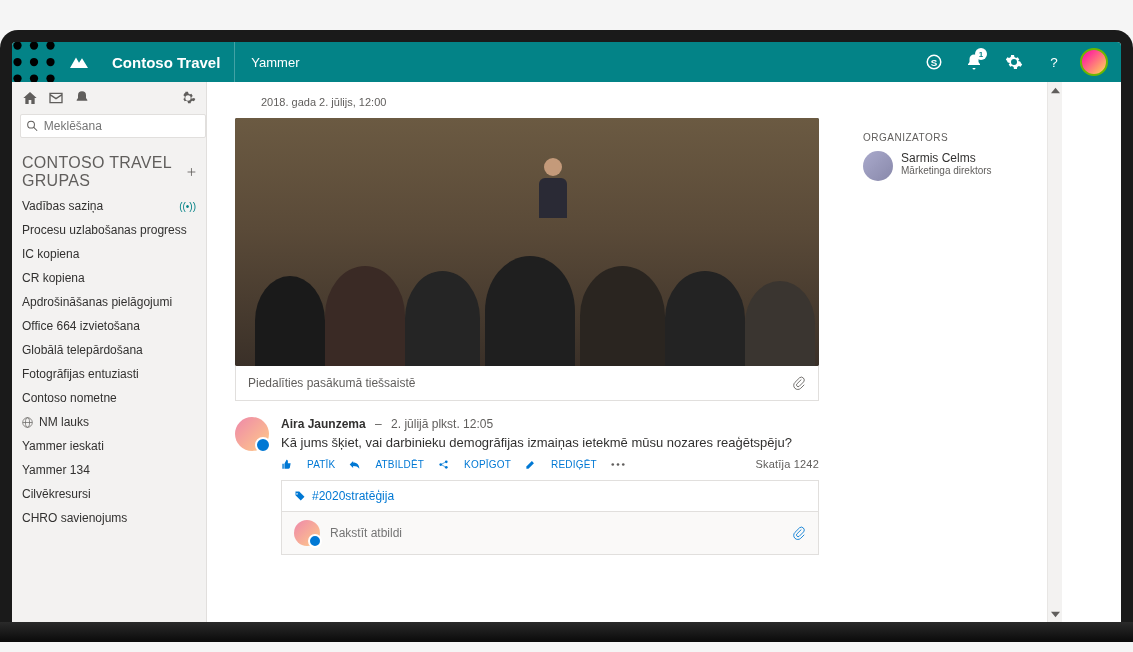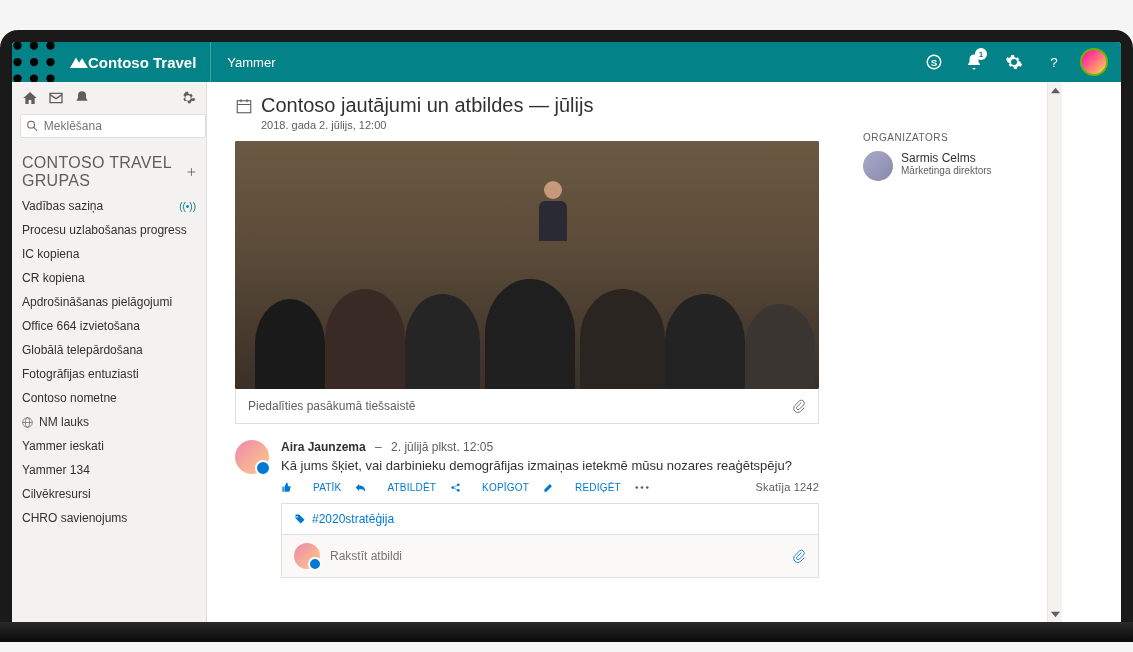--- a/index.html
+++ b/index.html
@@ -4,21 +4,21 @@
 <style>
 * { box-sizing: border-box; margin: 0; padding: 0; }
 body { font-family: "Segoe UI", -apple-system, sans-serif; background: #f5f5f5; display: flex; justify-content: center; padding: 30px; }
 .laptop { width: 1133px; background: #1a1a1a; border-radius: 18px 18px 0 0; padding: 12px 12px 0 12px; position: relative; }
 .screen { width: 100%; height: 580px; background: #fff; border-radius: 4px 4px 0 0; overflow: hidden; display: flex; flex-direction: column; }
 .laptop-base { width: 1200px; height: 20px; background: linear-gradient(#2a2a2a,#0a0a0a); margin: 0 auto; border-radius: 0 0 40px 40px; position: relative; left: -34px; }
 
 
 .topbar { height: 40px; background: #038387; display: flex; align-items: center; color: #fff; font-size: 13px; }
 .waffle { width: 44px; display: flex; justify-content: center; align-items: center; cursor: pointer; }
-.brand { display: flex; align-items: center; gap: 0; font-weight: 600; font-size: 15px; padding: 16px 14px; border-right: 1px solid rgba(255,255,255,0.25); height: 100%; justify-content: flex-end; }
+.brand { display: flex; align-items: center; gap: 24px; font-weight: 600; font-size: 15px; padding: 16px 14px; border-right: 1px solid rgba(255,255,255,0.25); height: 100%; justify-content: flex-end; }
 .brand svg { width: 18px; height: 14px; fill: #fff; }
 .app-name { padding: 0 16px; }
 .top-spacer { flex: 1; }
 .top-icons { display: flex; align-items: center; gap: 2px; padding-right: 8px; }
 .top-icon { width: 38px; height: 40px; display: flex; align-items: center; justify-content: center; cursor: pointer; position: relative; }
 .top-icon svg { width: 18px; height: 18px; fill: #fff; }
 .badge { position: absolute; top: 6px; right: 6px; background: #fff; color: #038387; border-radius: 50%; width: 12px; height: 12px; font-size: 8px; display: flex; align-items: center; justify-content: center; font-weight: bold; }
 .avatar-sm { width: 28px; height: 28px; border-radius: 50%; background: linear-gradient(135deg,#f0a,#fd5); border: 2px solid #6bb700; }
 
 
@@ -66,21 +66,21 @@
 
 .post { display: flex; gap: 12px; margin-top: 16px; }
 .post-av { width: 34px; height: 34px; border-radius: 50%; background: linear-gradient(135deg,#e8a,#fc8); position: relative; flex-shrink: 0; }
 .post-av::after { content: ""; position: absolute; bottom: -2px; right: -2px; width: 12px; height: 12px; background: #0078d4; border-radius: 50%; border: 2px solid #fff; }
 .post-body { flex: 1; }
 .post-head { font-size: 12px; color: #605e5c; }
 .post-head b { color: #323130; font-weight: 600; }
 .post-head .sep { margin: 0 6px; }
 .post-text { font-size: 13px; color: #323130; margin: 4px 0 8px 0; }
 .post-actions { display: flex; gap: 14px; align-items: center; font-size: 10px; color: #0078d4; text-transform: uppercase; letter-spacing: 0.2px; }
-.post-actions span { display: flex; align-items: center; gap: 21px; cursor: pointer; }
+.post-actions span { display: flex; align-items: center; gap: 15px; cursor: pointer; }
 .post-actions svg { width: 11px; height: 11px; fill: #0078d4; }
 .post-actions .spacer { flex: 1; }
 .post-actions .views { color: #605e5c; text-transform: none; font-size: 11px; cursor: default; }
 .post-actions .more svg { fill: #605e5c; width: 14px; }
 
 .tag-row { border: 1px solid #e1dfdd; border-bottom: none; margin-top: 10px; padding: 8px 12px; font-size: 12px; display: flex; gap: 6px; align-items: center; }
 .tag-row svg { width: 12px; height: 12px; fill: #0078d4; }
 .tag-row a { color: #0078d4; text-decoration: none; }
 
 .reply-box { border: 1px solid #e1dfdd; padding: 8px 12px; display: flex; align-items: center; gap: 10px; background: #faf9f8; }
@@ -236,29 +236,20 @@
               <span>Cilvēkresursi</span>
             </div>
             <div class="side-item">
               <span>CHRO savienojums</span>
             </div>
           </div>
   </div>
 
   <div class="main">
     <div class="content">
-      <div class="event-title">
-        <svg viewBox="0 0 24 24">
-                <rect x="3" y="5" width="18" height="16" fill="none" stroke="#605e5c" stroke-width="1.5"></rect>
-                <line x1="3" y1="10" x2="21" y2="10" stroke="#605e5c" stroke-width="1.5"></line>
-                <line x1="8" y1="3" x2="8" y2="7" stroke="#605e5c" stroke-width="1.5"></line>
-                <line x1="16" y1="3" x2="16" y2="7" stroke="#605e5c" stroke-width="1.5"></line>
-              </svg>
-        <span>Contoso jautājumi un atbildes — jūlijs</span>
-      </div>
       <div class="event-sub">2018. gada 2. jūlijs, 12:00</div>
 
       <div class="video">
         <div class="stage"></div>
         <div class="presenter">
                 <div class="head"></div>
                 <div class="body-p"></div>
               </div>
         <div class="aud a1"></div>
               <div class="aud a2"></div>

